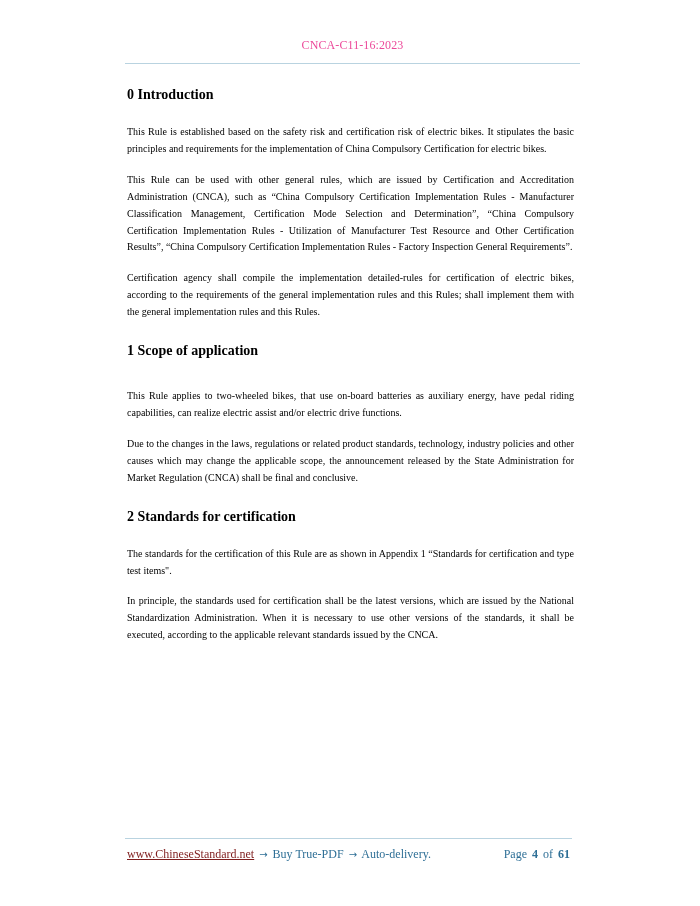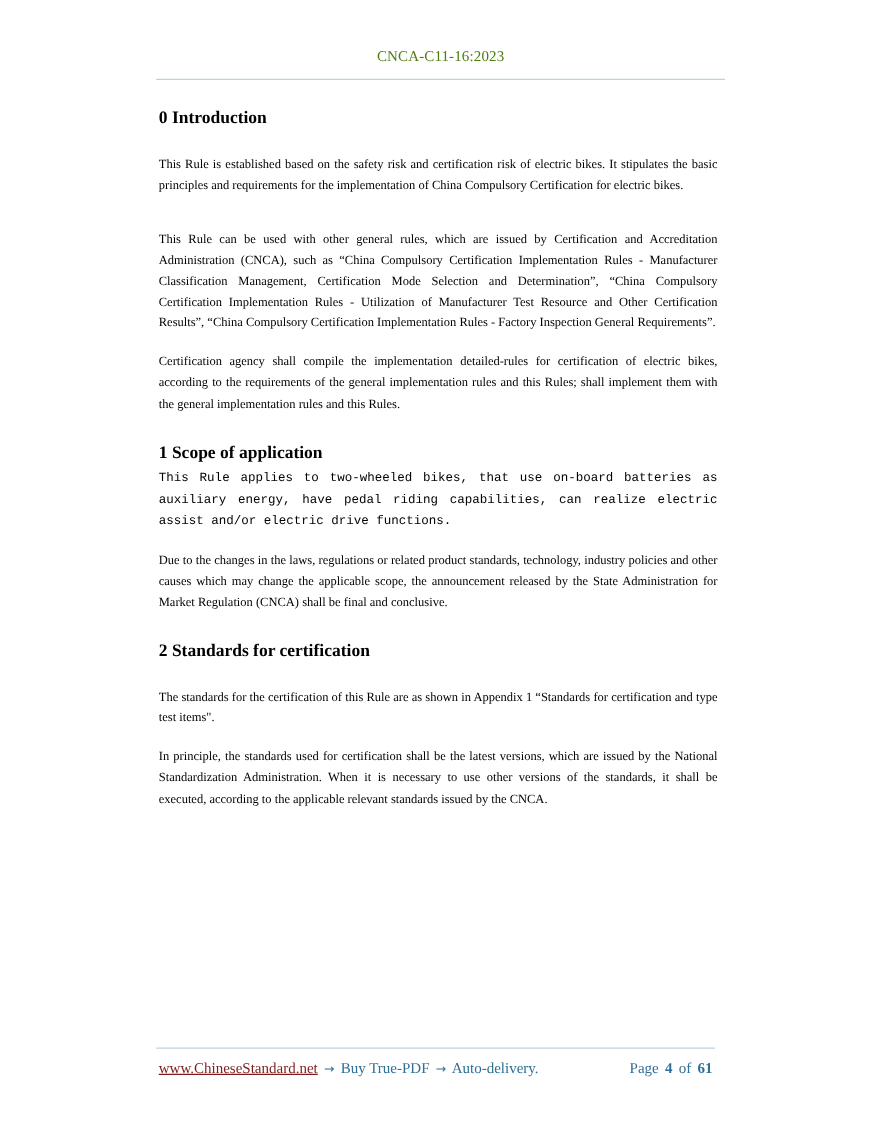--- a/index.html
+++ b/index.html
@@ -15,21 +15,21 @@
       font-family: "Liberation Serif", serif;
       color: #000000;
     }
     .header {
       position: absolute;
       left: 125px;
       top: 38px;
       width: 455px;
       text-align: center;
       font-size: 12px;
-      color: #4d7c0f;
+      color: #ec4899;
       letter-spacing: 0.1px;
     }
     .header-rule {
       position: absolute;
       left: 125px;
       top: 63px;
       width: 455px;
       height: 0;
       border-top: 1px solid #b9d3e0;
     }
@@ -47,24 +47,24 @@
       line-height: 26px;
     }
     p {
       margin: 0;
       font-size: 10px;
       line-height: 16.9px;
       text-align: justify;
     }
     .s0-title { margin-top: 0; }
     .s0-p1 { margin-top: 16px; }
-    .s0-p2 { margin-top: 26px; }
+    .s0-p2 { margin-top: 14px; }
     .s0-p3 { margin-top: 14px; }
     .s1-title { margin-top: 17px; }
-    .s1-p1 { margin-top: 0; font-family: Liberation Mono, monospace; }
+    .s1-p1 { margin-top: 24px; }
     .s1-p2 { margin-top: 14px; }
     .s2-title { margin-top: 17px; }
     .s2-p1 { margin-top: 16px; }
     .s2-p2 { margin-top: 14px; }
     .s3-title { margin-top: 17px; }
     .s3-p1 { margin-top: 16px; }
 
     .footer-rule {
       position: absolute;
       left: 125px;

